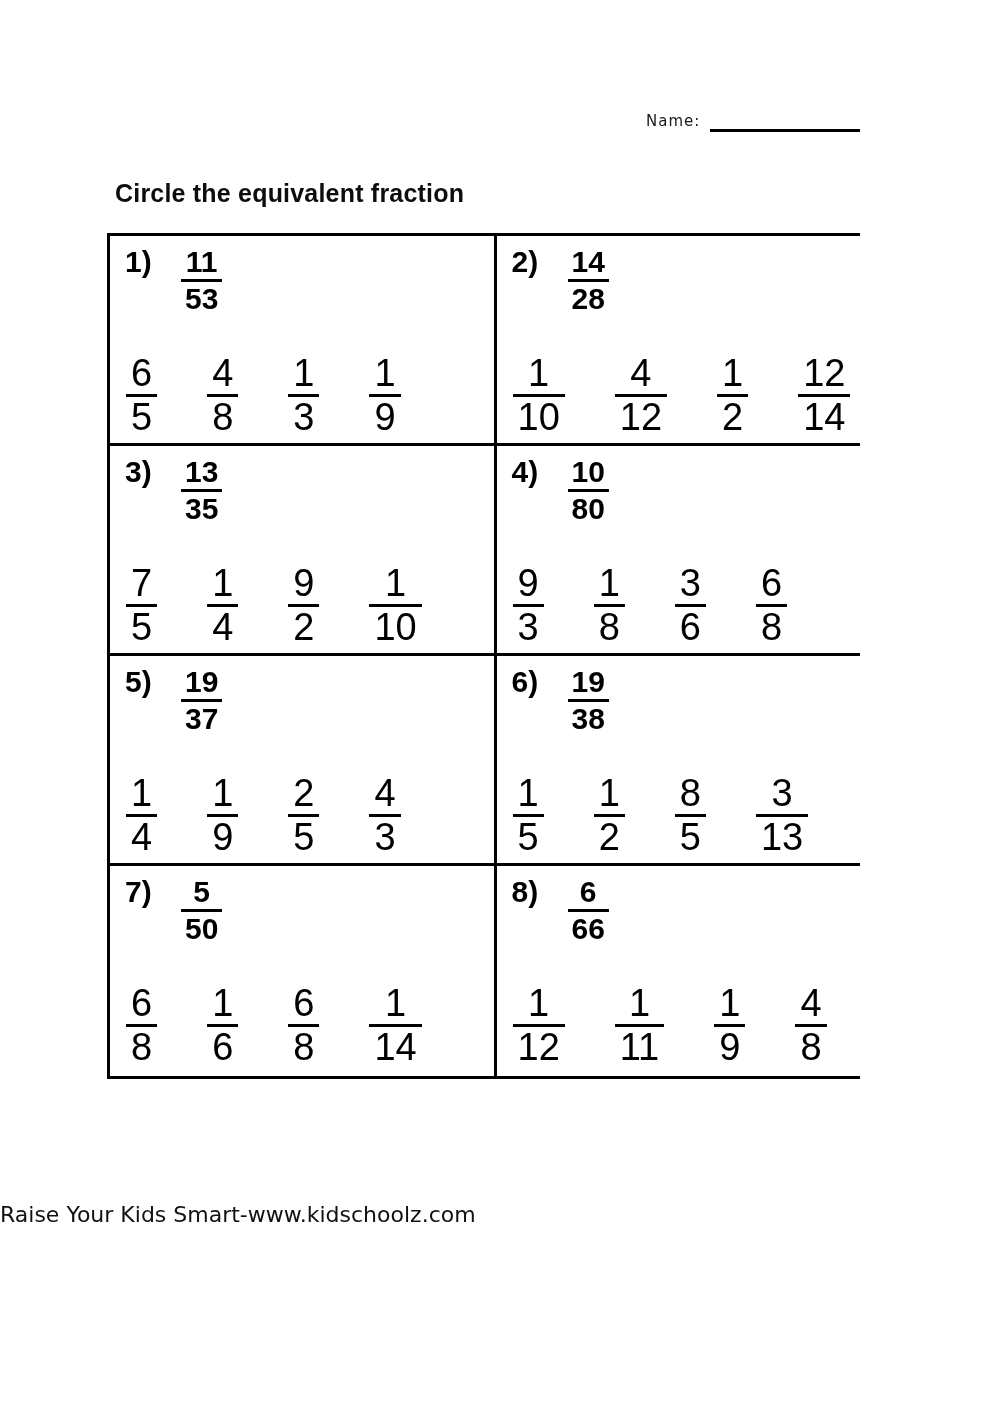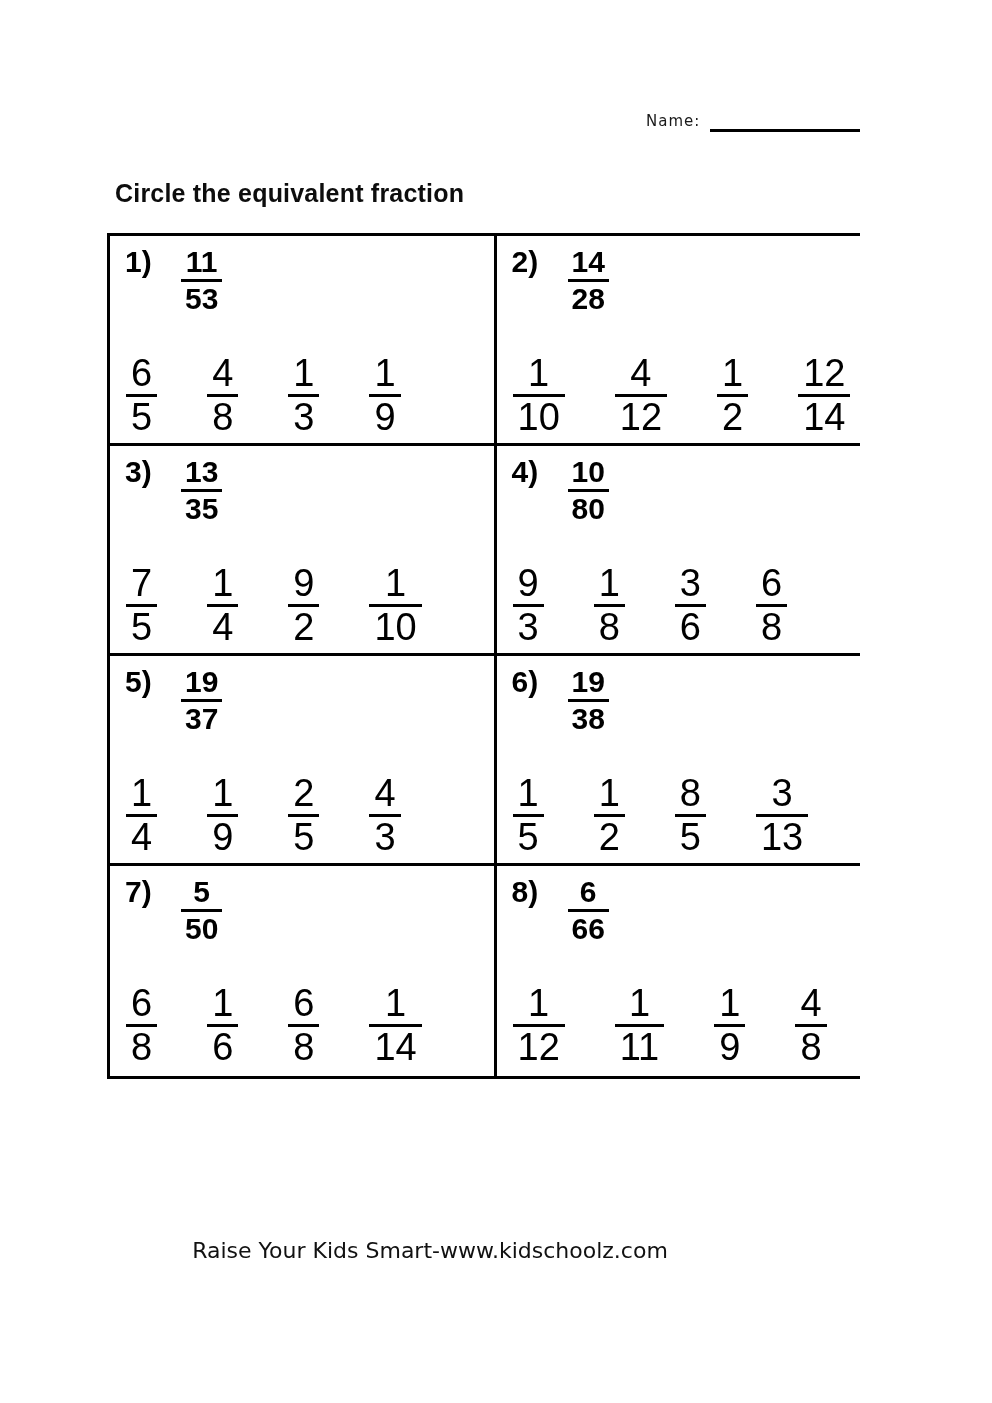--- a/index.html
+++ b/index.html
@@ -74,22 +74,22 @@
   .options {
     position:absolute; left:16px; top:118px;
     display:flex; align-items:flex-start;
     gap:50px;
     font-size:38px; font-weight:normal;
   }
   .options .frac .num, .options .frac .den { line-height:1.02; padding:0 5px; }
 
   
   .footer {
-    position:absolute; left:0; top:1238px;
-    width:100%; text-align:center;
+    position:absolute; left:0; top:1202px;
+    width:100%; 
     font-family:"DejaVu Sans", sans-serif;
     font-size:22px; color:#111;
   }
 </style>
 </head>
 <body>
 
 <div class="page">
 
   <div class="name-row">

